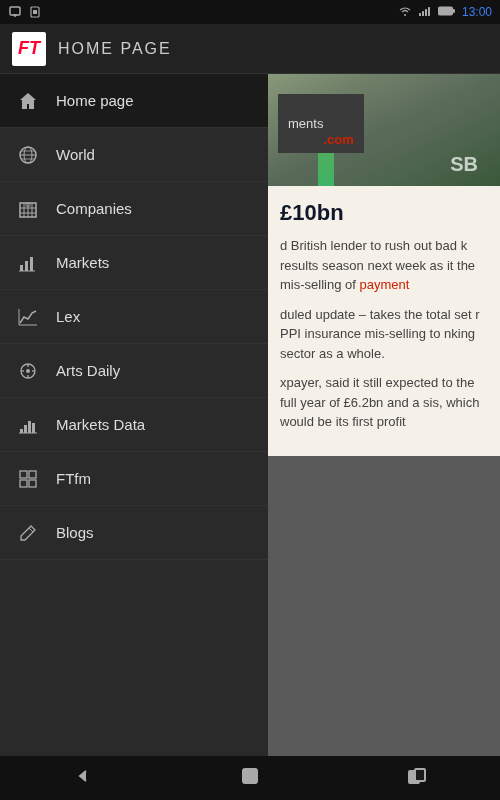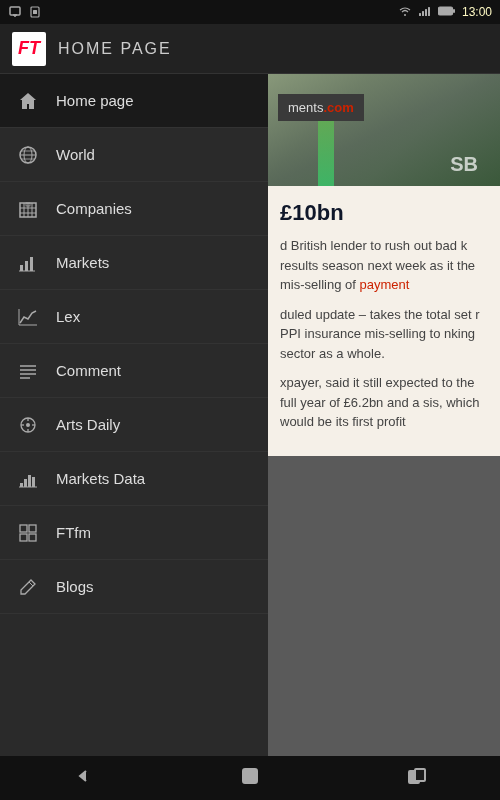--- a/index.html
+++ b/index.html
@@ -169,20 +169,21 @@
 
     .investments-text {
       color: #ddd;
       font-size: 13px;
     }
 
     .investments-com {
       color: #cc2200;
       font-size: 13px;
       font-weight: bold;
+      margin-top: 32px;
     }
 
     
     .bank-sign {
       position: absolute;
       right: 22px;
       bottom: 10px;
       color: #fff;
       font-size: 20px;
       font-weight: bold;
@@ -292,21 +293,21 @@
         <rect x="10" y="2" width="2" height="9" rx="0.5"></rect>
       </svg>
     </span>
     <span>
       <svg width="18" height="12" viewBox="0 0 18 12" fill="none">
         <rect x="0.5" y="2" width="14" height="8" rx="1.5" stroke="#aaa" stroke-width="1.2"></rect>
         <rect x="1.5" y="3" width="11" height="6" rx="0.5" fill="#aaa"></rect>
         <rect x="15" y="4" width="2" height="4" rx="1" fill="#aaa"></rect>
       </svg>
     </span>
-    <span style="font-size:12px;color:#fef9c3;">13:00</span>
+    <span style="font-size:12px;color:#3b82f6;">13:00</span>
   </div>
 </div>
 
 <div class="toolbar">
   <div class="ft-logo">
     <span>FT</span>
   </div>
   <span class="toolbar-title">HOME PAGE</span>
 </div>
 
@@ -368,31 +369,20 @@
       <div class="sidebar-icon">
         <svg width="20" height="20" viewBox="0 0 20 20">
           <polyline points="2,16 6,10 10,12 14,6 18,4" fill="none" stroke="#aaa" stroke-width="1.5"></polyline>
           <line x1="1" y1="18" x2="19" y2="18" stroke="#aaa" stroke-width="1"></line>
           <line x1="1" y1="18" x2="1" y2="2" stroke="#aaa" stroke-width="1"></line>
         </svg>
       </div>
       <span class="sidebar-label">Lex</span>
     </div>
 
-    <div class="sidebar-item">
-      <div class="sidebar-icon">
-        <svg width="20" height="20" viewBox="0 0 20 20">
-          <line x1="2" y1="5" x2="18" y2="5" stroke="#aaa" stroke-width="1.5"></line>
-          <line x1="2" y1="9" x2="18" y2="9" stroke="#aaa" stroke-width="1.5"></line>
-          <line x1="2" y1="13" x2="18" y2="13" stroke="#aaa" stroke-width="1.5"></line>
-          <line x1="2" y1="17" x2="12" y2="17" stroke="#aaa" stroke-width="1.5"></line>
-        </svg>
-      </div>
-      <span class="sidebar-label">Comment</span>
-    </div>
 
 
 
     <div class="sidebar-item">
       <div class="sidebar-icon">
         <svg width="20" height="20" viewBox="0 0 20 20">
           <circle cx="10" cy="10" r="7" fill="none" stroke="#aaa" stroke-width="1.3"></circle>
           <circle cx="10" cy="10" r="2" fill="#aaa"></circle>
           <line x1="10" y1="3" x2="10" y2="6" stroke="#aaa" stroke-width="1.3"></line>
           <line x1="10" y1="14" x2="10" y2="17" stroke="#aaa" stroke-width="1.3"></line>

